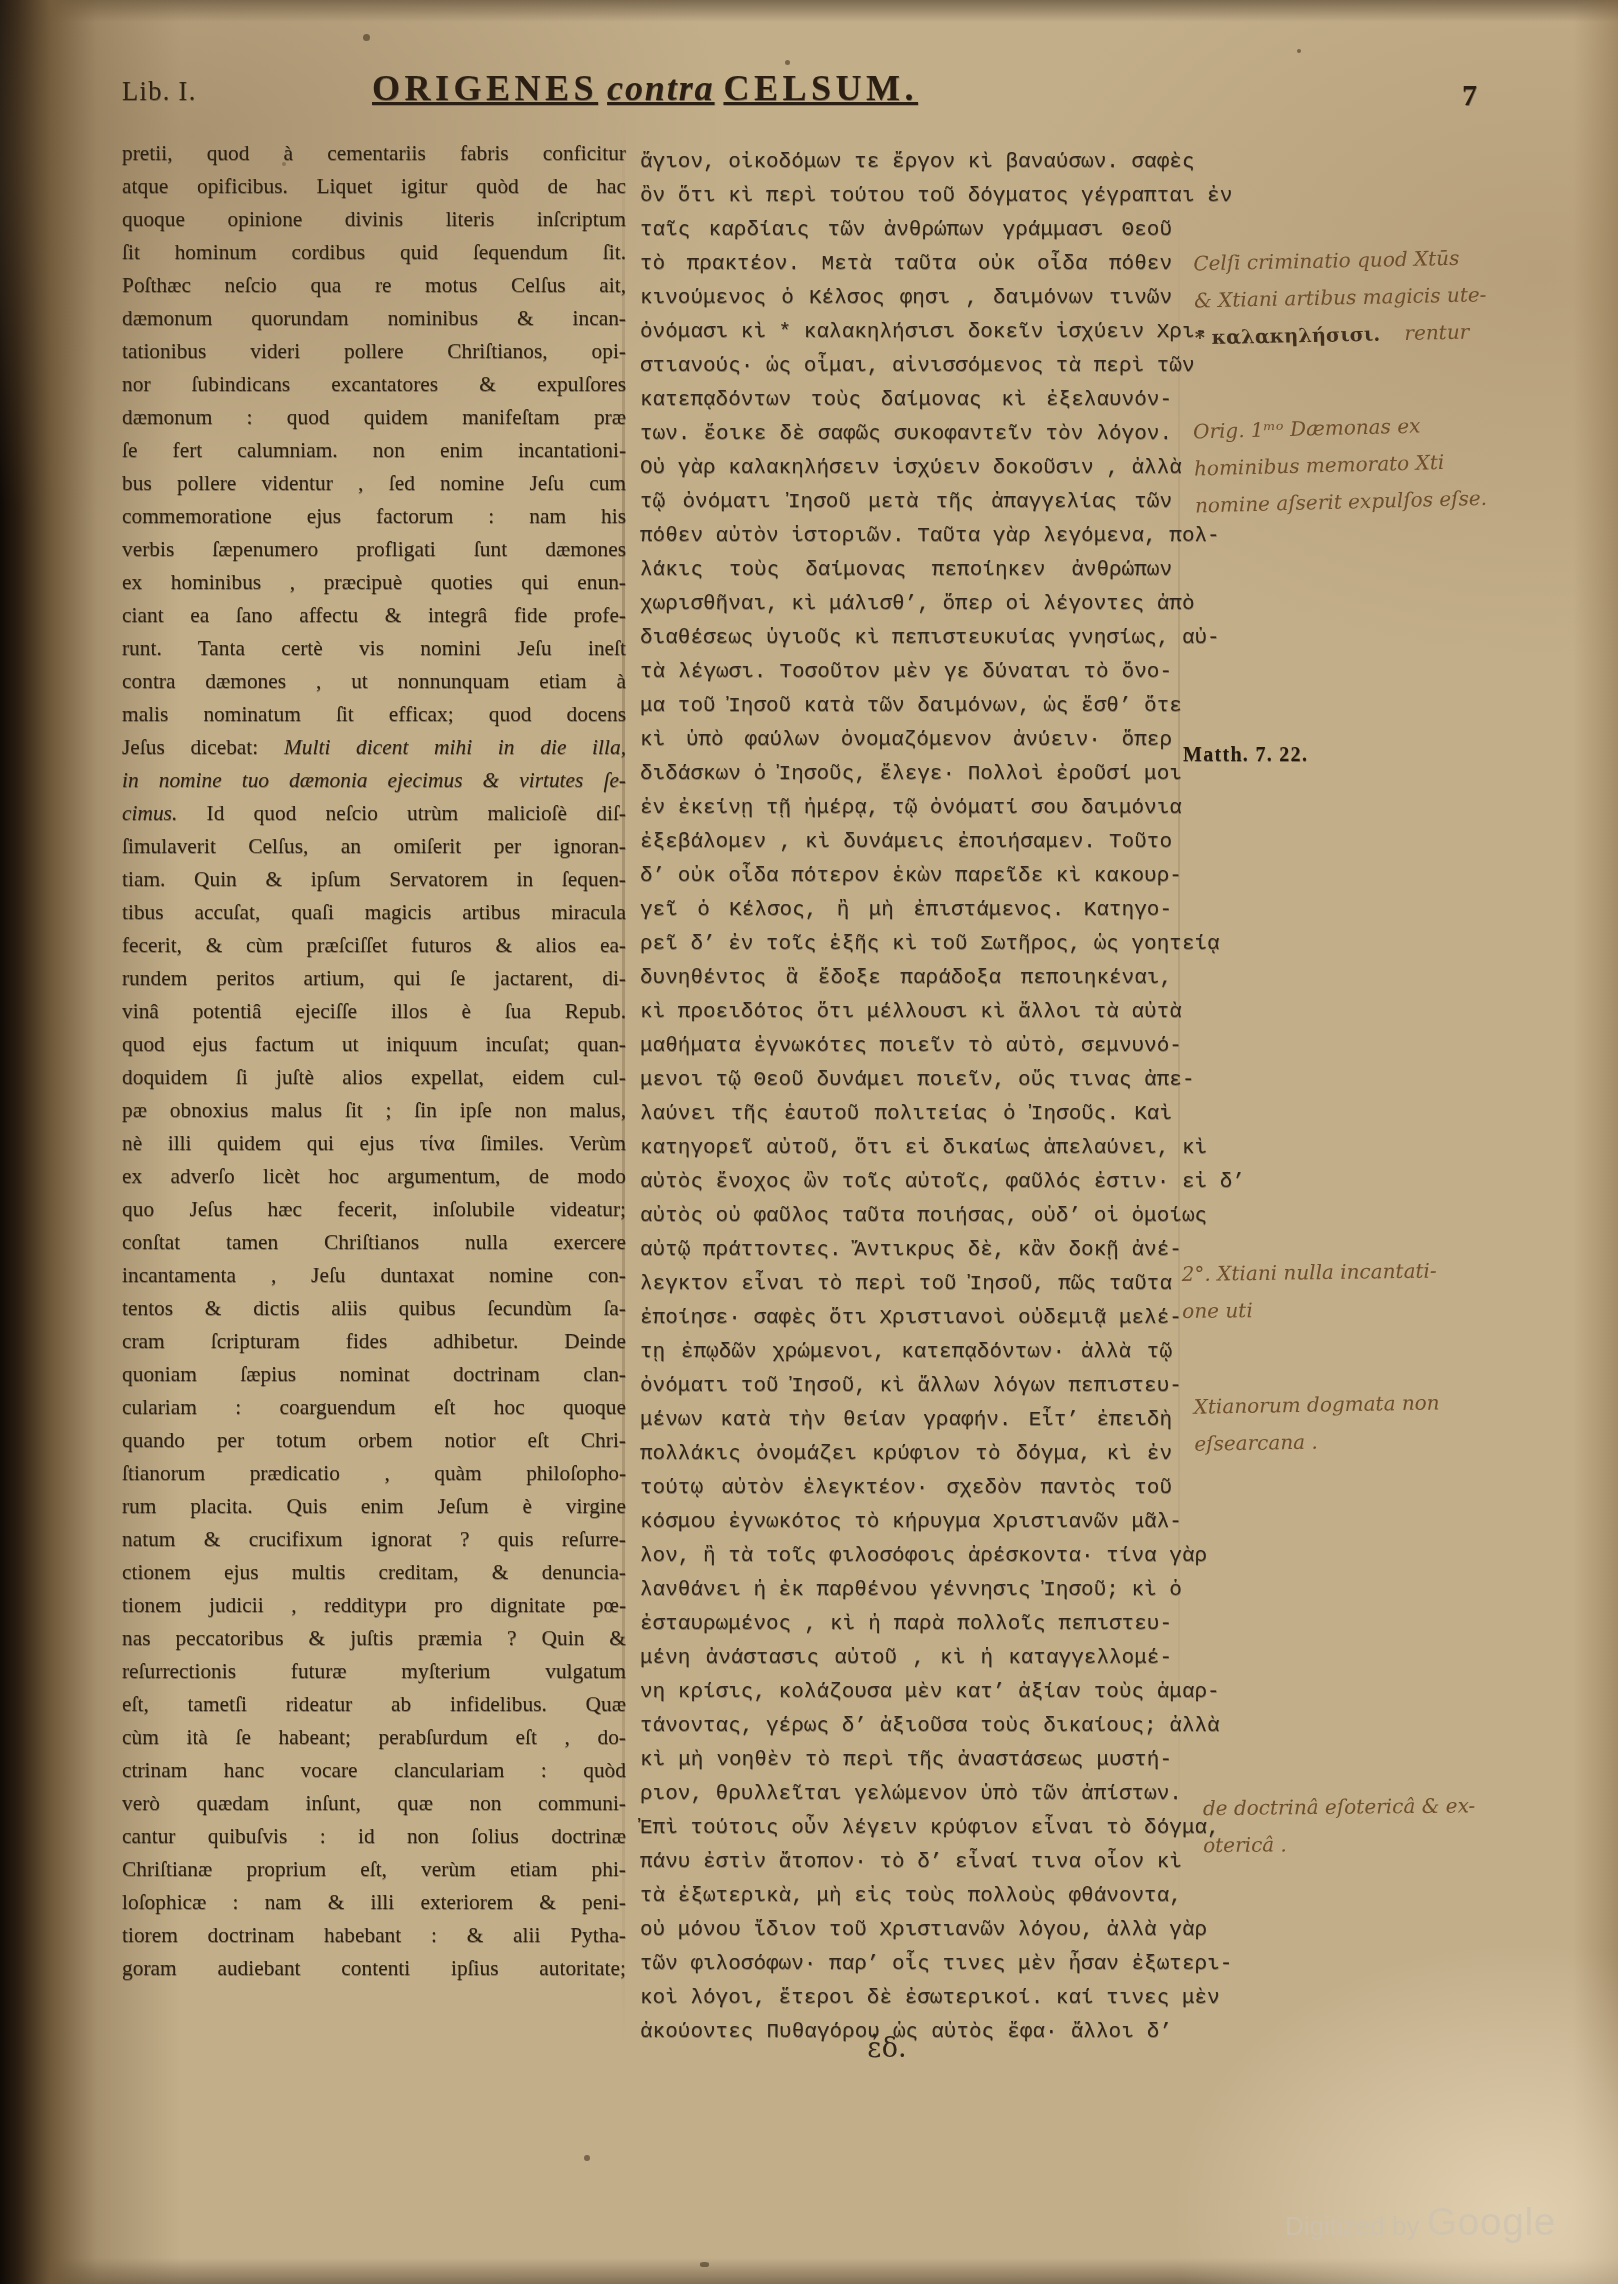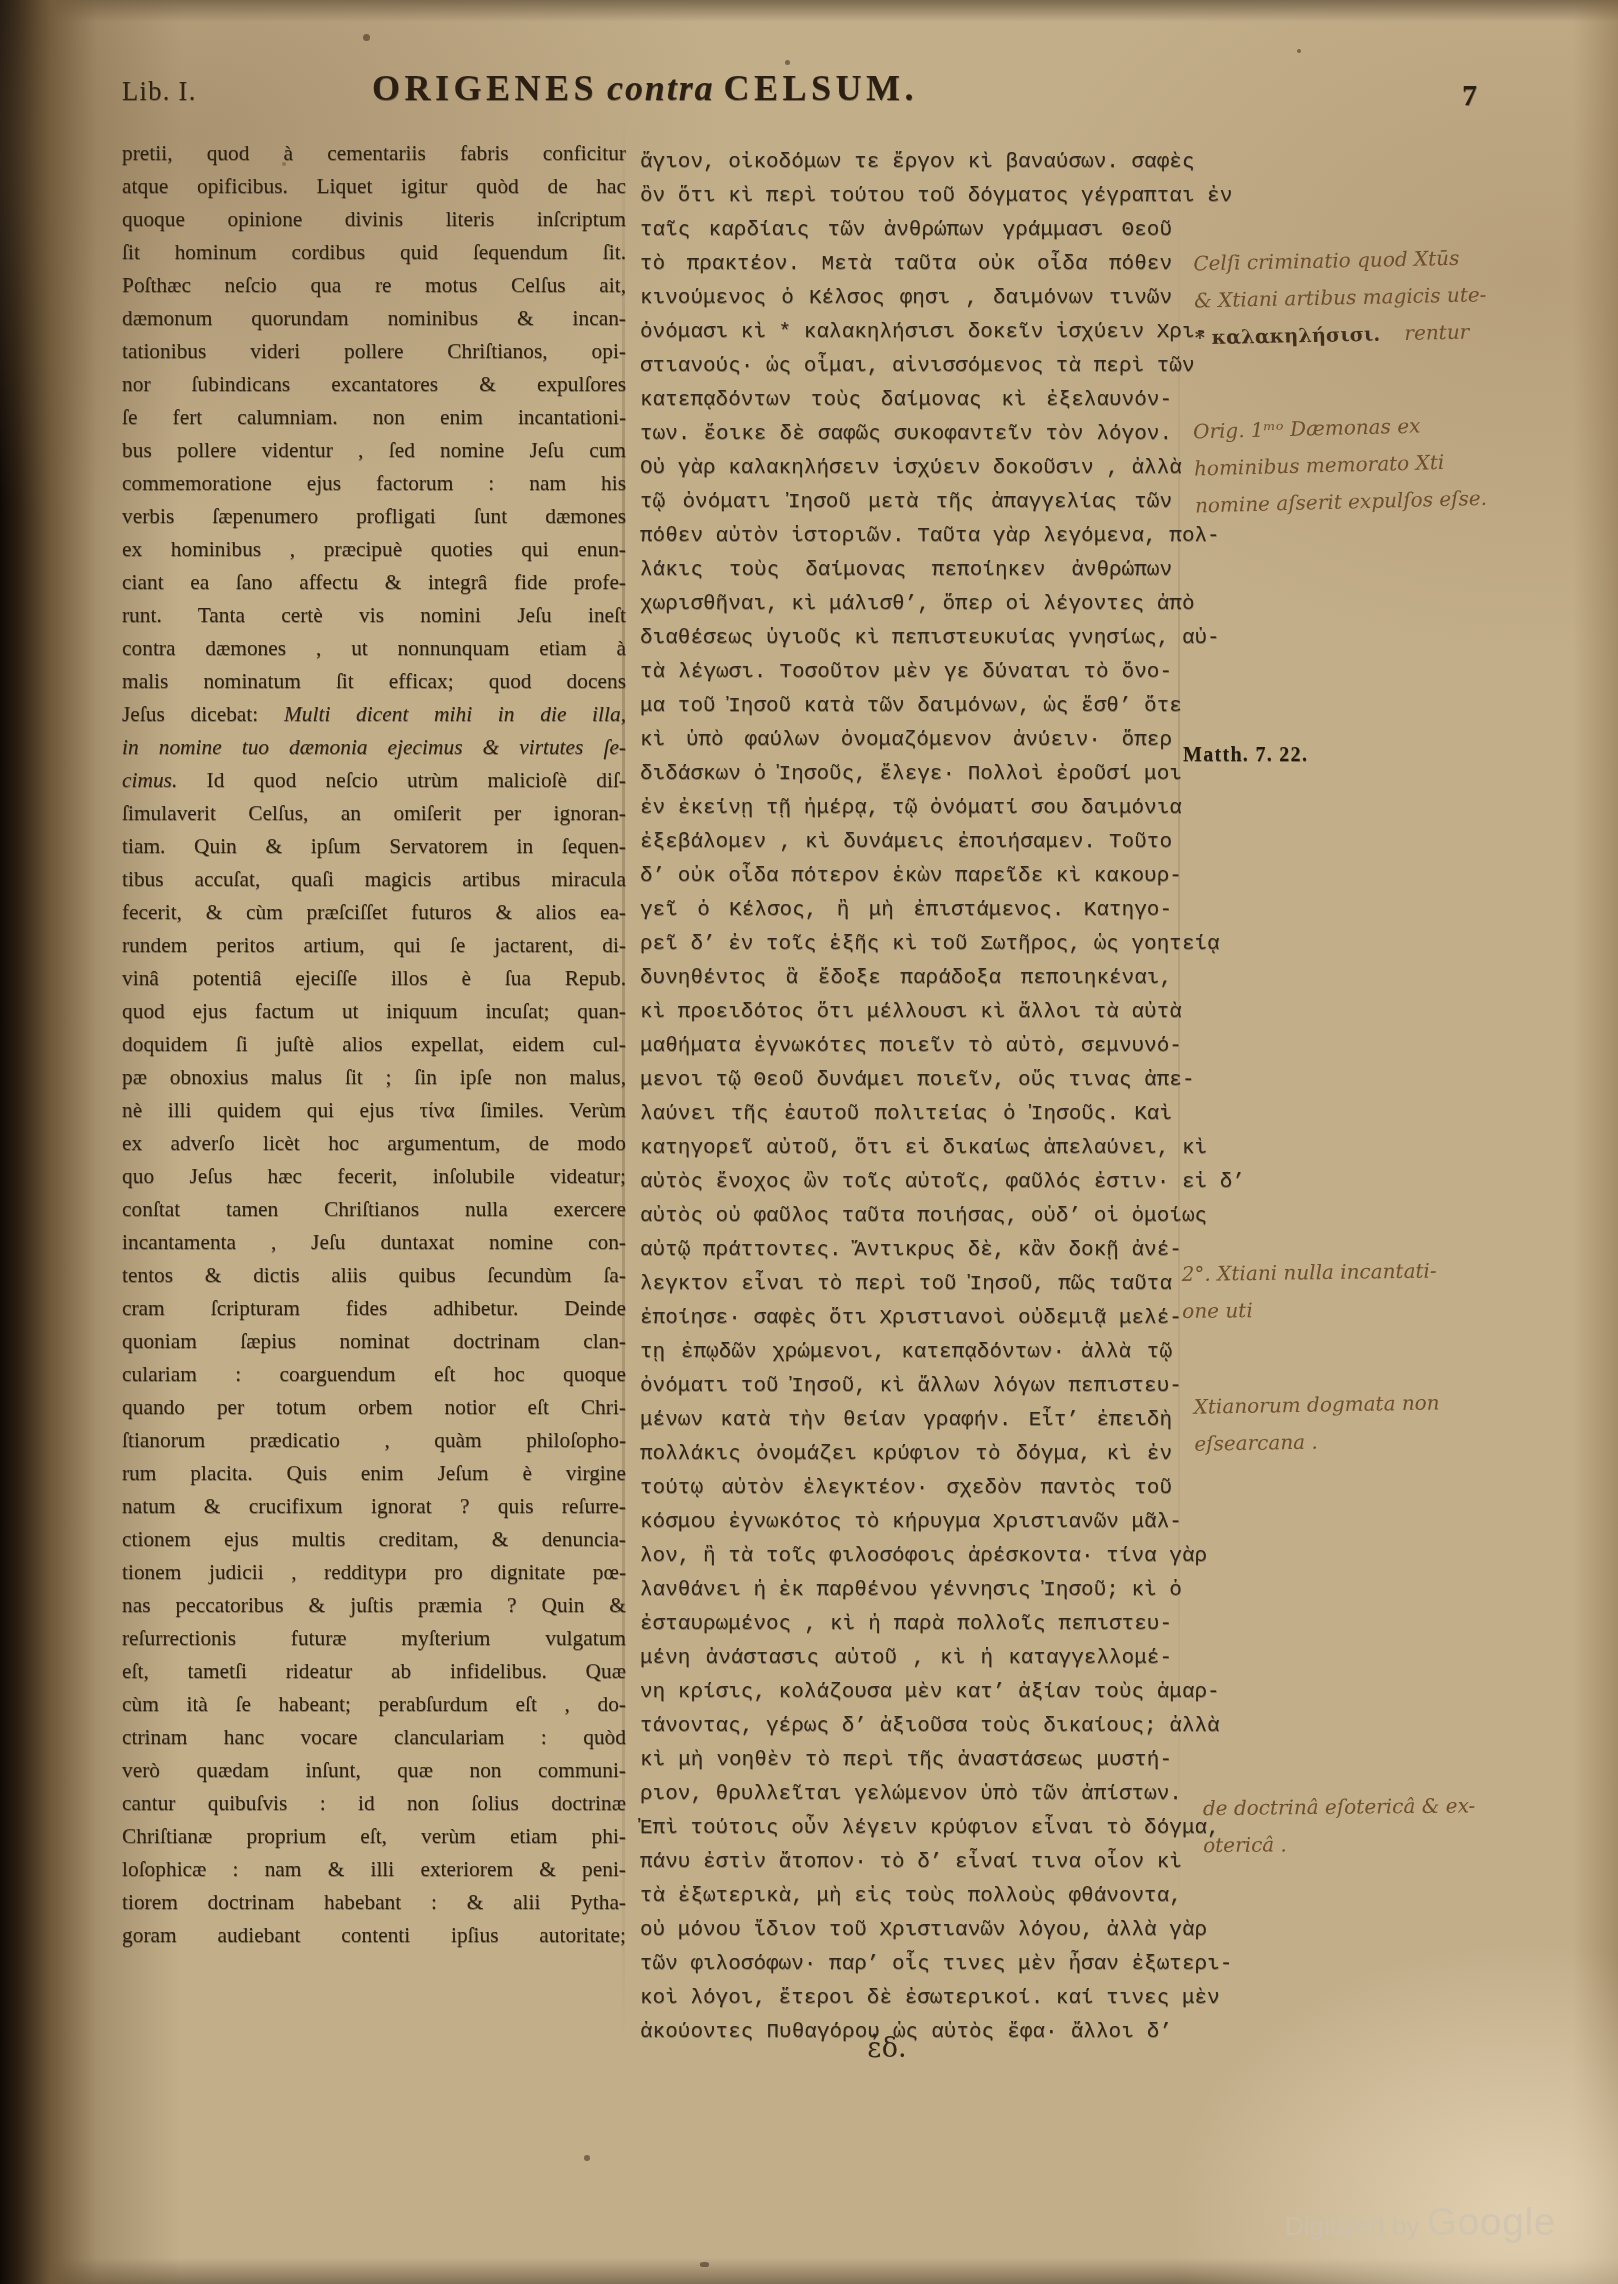--- a/index.html
+++ b/index.html
@@ -19,21 +19,21 @@
   .crease{position:absolute;pointer-events:none;}
   .crease.c1{left:622px;top:117px;width:2.6px;height:1929px;
     background:linear-gradient(180deg,rgba(92,71,44,0),rgba(92,71,44,.30) 20%,rgba(92,71,44,.22) 80%,rgba(92,71,44,0));}
   .crease.c2{left:1178px;top:168px;width:1.9px;height:1852px;
     background:linear-gradient(180deg,rgba(92,71,44,0),rgba(92,71,44,.18) 30%,rgba(92,71,44,0));}
   .speck{position:absolute;border-radius:50%;background:rgba(58,42,24,.55);}
 
   .lib{position:absolute;left:122px;top:76px;font-size:26.5px;color:#2e2314;letter-spacing:1.3px;
     text-shadow:0.3px 0.5px 0.5px rgba(45,33,20,.4);}
   .title{position:absolute;left:372px;top:67px;font-size:36px;font-weight:bold;color:#2a1f12;
-    letter-spacing:4.5px;text-shadow:0.4px 0.6px 0.6px rgba(42,31,18,.45);white-space:nowrap;}
+    letter-spacing:4.5px;text-shadow:0.4px 0.6px 0.6px rgba(42,31,18,.45);white-space:nowrap;text-decoration:underline;}
   .title .it{font-style:italic;font-weight:bold;letter-spacing:1.9px;margin:0 9px;}
   .pageno{position:absolute;left:1462px;top:78px;font-size:30px;font-weight:bold;color:#2a1f12;
     text-shadow:0.4px 0.6px 0.6px rgba(42,31,18,.45);}
 
   .latin-col{position:absolute;left:122px;top:137px;width:504px;font-size:21.4px;color:#2d2214;
     text-shadow:0.3px 0.5px 0.5px rgba(45,33,20,.42);}
   .latin-col .tline{height:33px;line-height:33px;text-align:justify;text-align-last:justify;white-space:nowrap;}
   .greek-col{position:absolute;left:640px;top:145px;width:532px;font-size:21px;color:#30261a;
     font-family:Liberation Mono, monospace;text-shadow:0.3px 0.5px 0.5px rgba(48,38,26,.4);}
   .greek-col .tline{height:34px;line-height:34px;text-align:justify;text-align-last:justify;white-space:nowrap;}
@@ -74,20 +74,21 @@
 
   <div id="latin-col" class="latin-col">
       <div class="tline"><span>pretii, quod à cementariis fabris conficitur</span></div>
       <div class="tline"><span>atque opificibus. Liquet igitur quòd de hac</span></div>
       <div class="tline"><span>quoque opinione divinis literis inſcriptum</span></div>
       <div class="tline"><span>ſit hominum cordibus quid ſequendum ſit.</span></div>
       <div class="tline"><span>Poſthæc neſcio qua re motus Celſus ait,</span></div>
       <div class="tline"><span>dæmonum quorundam nominibus &amp; incan-</span></div>
       <div class="tline"><span>tationibus videri pollere Chriſtianos, opi-</span></div>
       <div class="tline"><span>nor ſubindicans excantatores &amp; expulſores</span></div>
+      <div class="tline"><span>dæmonum : quod quidem manifeſtam præ</span></div>
       <div class="tline"><span>ſe fert calumniam. non enim incantationi-</span></div>
       <div class="tline"><span>bus pollere videntur , ſed nomine Jeſu cum</span></div>
       <div class="tline"><span>commemoratione ejus factorum : nam his</span></div>
       <div class="tline"><span>verbis ſæpenumero profligati ſunt dæmones</span></div>
       <div class="tline"><span>ex hominibus , præcipuè quoties qui enun-</span></div>
       <div class="tline"><span>ciant ea ſano affectu &amp; integrâ fide profe-</span></div>
       <div class="tline"><span>runt.  Tanta certè vis nomini Jeſu ineſt</span></div>
       <div class="tline"><span>contra dæmones , ut nonnunquam etiam à</span></div>
       <div class="tline"><span>malis nominatum ſit efficax; quod docens</span></div>
       <div class="tline"><span>Jeſus dicebat: </span><span class="i">Multi dicent mihi in die illa,</span></div>

